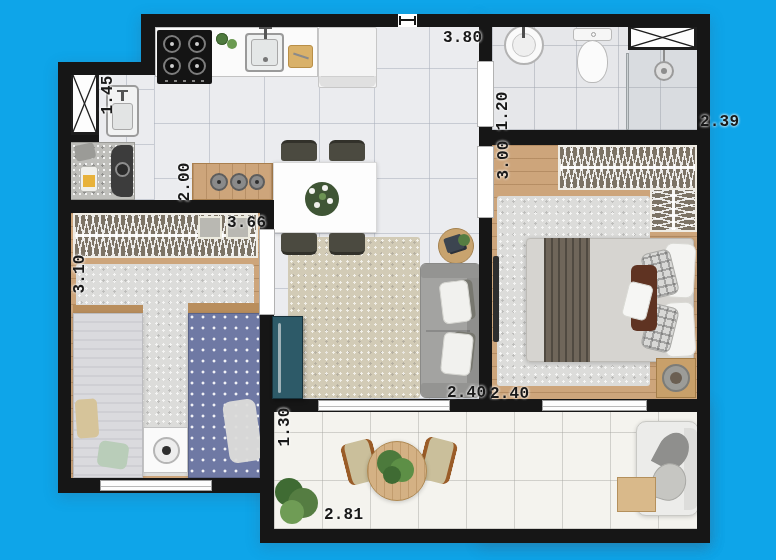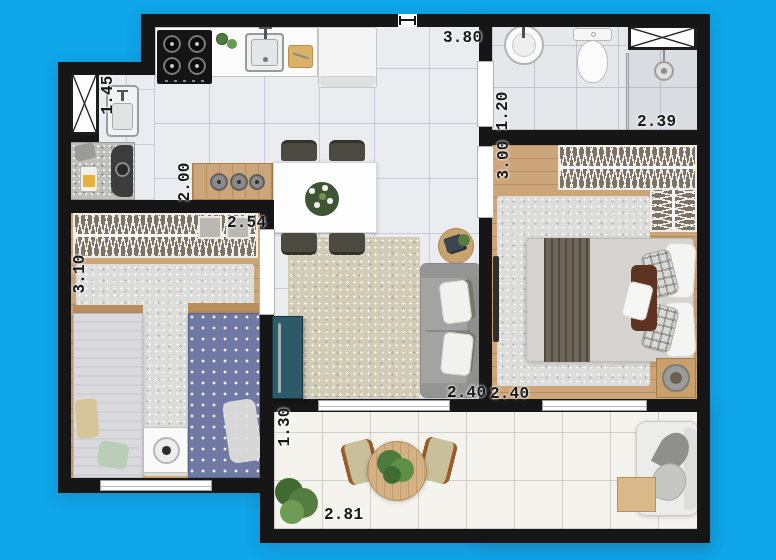--- a/index.html
+++ b/index.html
@@ -265,24 +265,24 @@
   <div class="opening" style="left:259px;top:229px;width:16px;height:86px;"></div>
   <div class="abs" style="left:272px;top:316px;width:31px;height:83px;background:var(--door-accent,#2d5a68);border:1px solid #17323c;box-sizing:border-box;box-shadow:2px 2px 4px rgba(0,0,0,.3);">
     <div class="abs" style="left:5px;top:6px;width:3px;height:70px;background:#9fb2b8;border-radius:2px;"></div>
   </div>
   <div class="window" style="left:318px;top:400px;width:132px;height:11px;"></div>
   <div class="window" style="left:542px;top:400px;width:105px;height:11px;"></div>
   <div class="window" style="left:100px;top:480px;width:112px;height:11px;"></div>
 
   <div class="label" style="left:443px;top:29px;">3.80</div>
   <div class="label vlabel" style="left:503px;top:111px;">1.20</div>
-  <div class="label" style="left:637px;top:113px;">2.39</div>
+  <div class="label" style="left:700px;top:113px;">2.39</div>
   <div class="label vlabel" style="left:504px;top:160px;">3.00</div>
   <div class="label vlabel" style="left:108px;top:95px;">1.45</div>
   <div class="label vlabel" style="left:185px;top:182px;">2.00</div>
-  <div class="label" style="left:227px;top:214px;">2.54</div>
+  <div class="label" style="left:227px;top:214px;">3.66</div>
   <div class="label vlabel" style="left:80px;top:274px;">3.10</div>
   <div class="label" style="left:447px;top:384px;">2.40</div>
   <div class="label" style="left:490px;top:385px;">2.40</div>
   <div class="label vlabel" style="left:285px;top:427px;">1.30</div>
   <div class="label" style="left:324px;top:506px;">2.81</div>
 
 </div>
 
 </body></html>

